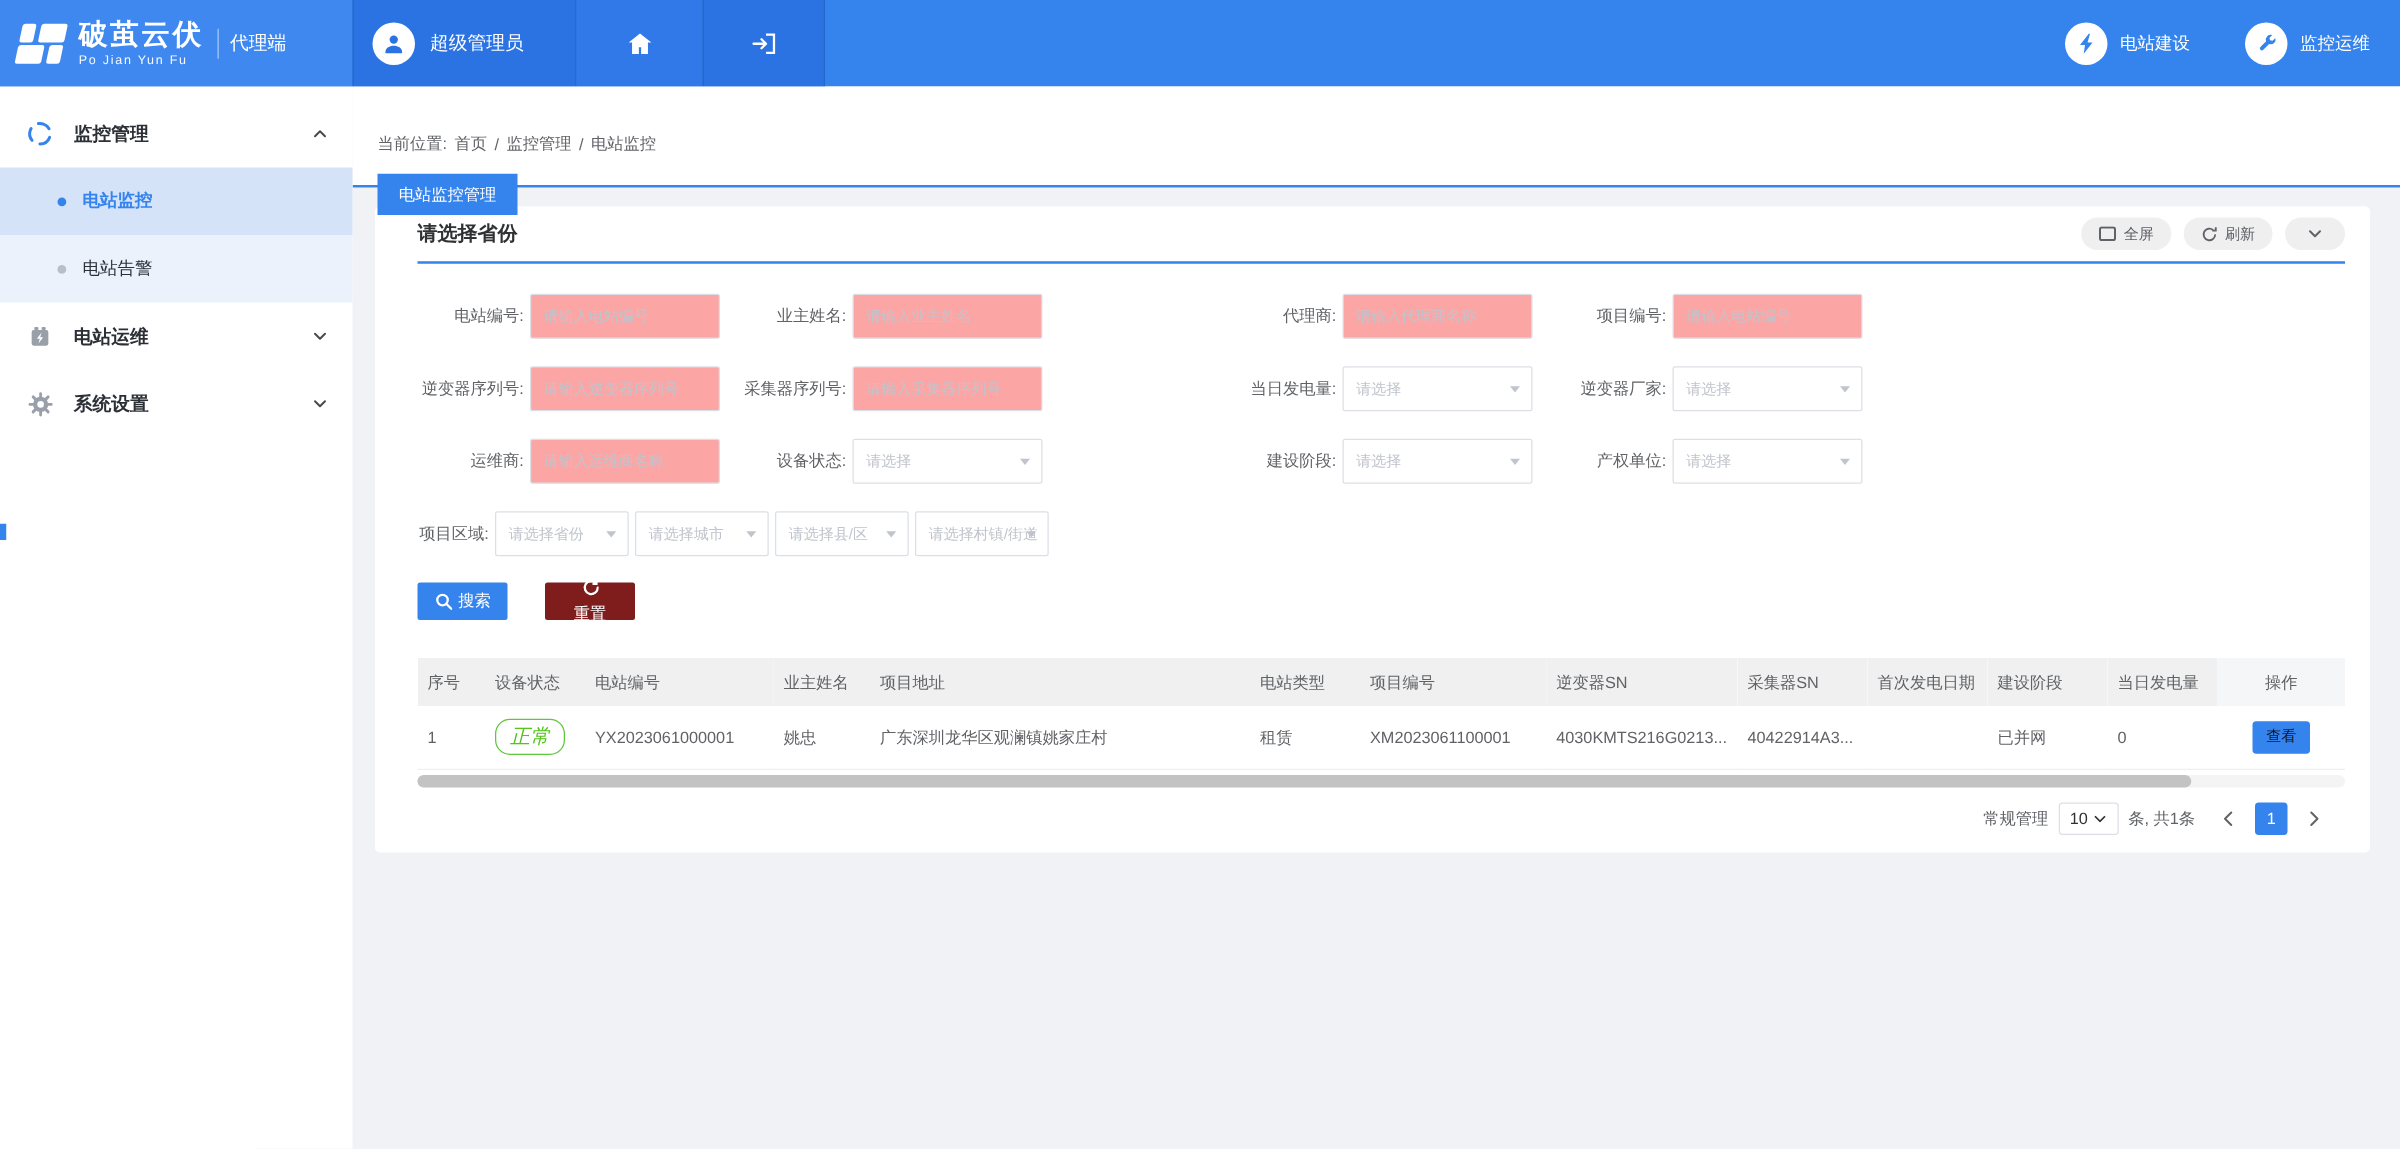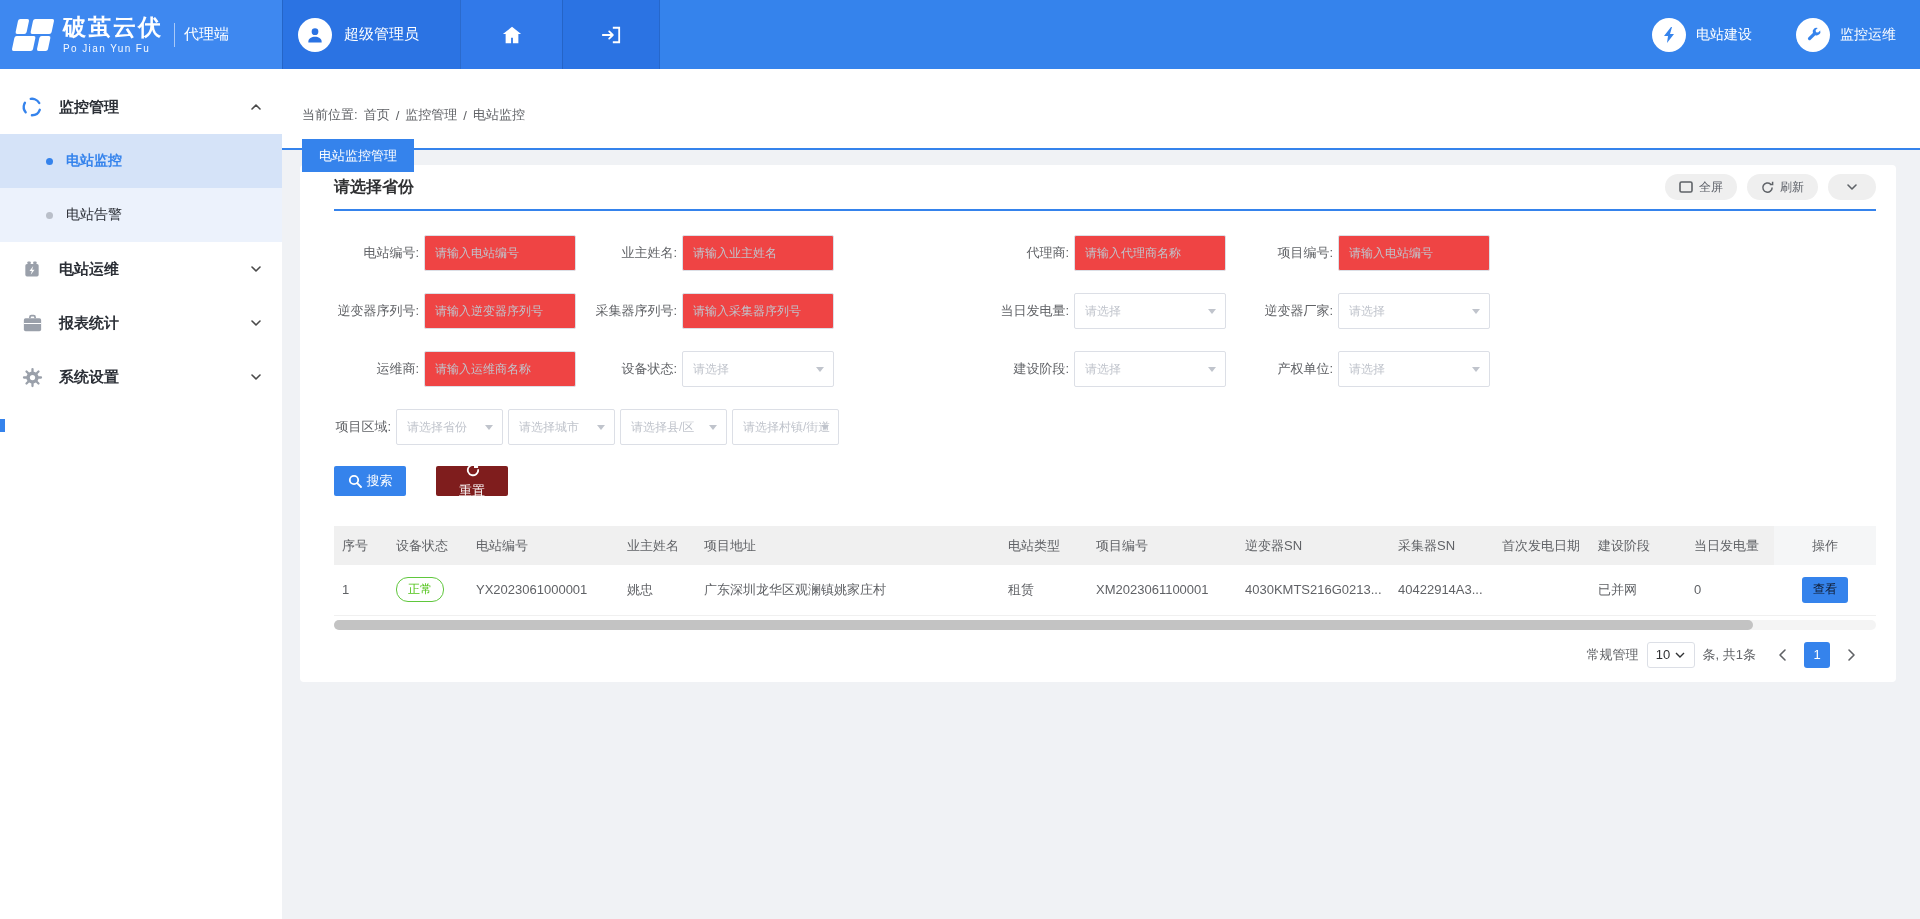--- a/index.html
+++ b/index.html
@@ -62,38 +62,38 @@
   
   .filters { padding-top: 24px; }
   .f-row { display: flex; height: 36px; margin-bottom: 22px; }
   .f-row:last-child { margin-bottom: 0; }
   .fg { display: flex; }
   .flabel { text-align: right; padding-right: 5px; font-size: 13px; color: #606266; line-height: 36px; white-space: nowrap; flex: none; }
   .c1 { width: 242px; } .c1 .flabel { width: 90px; }
   .c2 { width: 240px; margin-left: 18px; } .c2 .flabel { width: 88px; }
   .c3 { width: 240px; margin-left: 152px; } .c3 .flabel { width: 88px; }
   .c4 { width: 240px; margin-left: 24px; } .c4 .flabel { width: 88px; }
-  .tin { width: 152px; height: 36px; border: 1px solid #DCDFE6; border-radius: 2px; padding: 0 10px; font-size: 12px; color: #333; outline: none; font-family: inherit; background: #ef4444; }
+  .tin { width: 152px; height: 36px; border: 1px solid #DCDFE6; border-radius: 2px; padding: 0 10px; font-size: 12px; color: #333; outline: none; font-family: inherit; background: #fca5a5; }
   .tin::placeholder { color: #C0C4CC; }
   .sel { width: 152px; height: 36px; border: 1px solid #DCDFE6; border-radius: 2px; padding: 0 22px 0 10px; font-size: 12px; color: #C0C4CC; display: flex; align-items: center; position: relative; cursor: pointer; background: #fff; white-space: nowrap; overflow: hidden; }
   .caret { position: absolute; right: 9px; top: 50%; margin-top: -2.5px; width: 0; height: 0; border-left: 4.5px solid transparent; border-right: 4.5px solid transparent; border-top: 5.5px solid #C0C4CC; }
   .rlabel { width: 62px; padding-right: 5px; }
   .sel.region { width: 107px; margin-right: 5px; padding-right: 20px; }
   .btn-row { margin-top: 21px; display: flex; }
   .btn { width: 72px; height: 30px; border: none; border-radius: 2px; display: flex; align-items: center; justify-content: center; gap: 5px; font-size: 13px; color: #fff; cursor: pointer; font-family: inherit; }
   .btn-search { background: #3583EC; }
   .btn-reset { background: #7f1d1d; margin-left: 30px; flex-direction: column; }
   
   .table-wrap { margin-top: 30px; }
   table { width: 1542px; border-collapse: collapse; table-layout: fixed; }
   th { height: 39px; background: #F0F0F0; font-size: 13px; font-weight: 500; color: #606266; text-align: left; padding: 0 0 0 8px; white-space: nowrap; overflow: hidden; }
   td { height: 50px; font-size: 13px; color: #606266; padding: 0 0 0 8px; border-bottom: 1px solid #F0F0F0; white-space: nowrap; overflow: hidden; }
   th.op { background: #F5F6F7; text-align: center; padding: 0; box-shadow: -6px 0 8px -4px rgba(0,0,0,.15); }
   td.op { text-align: center; padding: 0; background: #fff; box-shadow: -6px 0 8px -4px rgba(0,0,0,.12); }
-  .status-pill { display: inline-block; padding: 3px 11px; border: 1px solid #5FC73C; color: #52C41A; border-radius: 12px; font-size: 12px; background: #fff; }
+  .status-pill { display: inline-block; padding: 3px 11px; border: 1px solid #5FC73C; color: #52C41A; border-radius: 12px; font-size: 16px; background: #fff; font-style: italic; }
   .view-btn { width: 46px; height: 26px; background: #3583EC; color: #0f172a; border: none; border-radius: 3px; font-size: 12px; cursor: pointer; font-family: inherit; }
   .hscroll { margin-top: 4px; height: 10px; border-radius: 5px; background: #F4F4F4; position: relative; width: 1542px; }
   .hscroll .thumb { position: absolute; left: 0; top: 0; height: 10px; width: 92%; border-radius: 5px; background: #C3C3C3; cursor: grab; }
   
   .pager { margin-top: 12px; display: flex; align-items: center; justify-content: flex-end; font-size: 13px; color: #606266; padding-right: 14px; }
   .psel { width: 48px; height: 26px; border: 1px solid #DCDFE6; border-radius: 3px; display: flex; align-items: center; justify-content: center; gap: 5px; margin: 0 8px; font-size: 13px; color: #303133; background: #fff; cursor: pointer; }
   .pArrow { width: 22px; height: 26px; display: flex; align-items: center; justify-content: center; cursor: pointer; background: none; border: none; }
   .pnum { width: 26px; height: 26px; background: #3583EC; color: #fff; border-radius: 3px; display: flex; align-items: center; justify-content: center; margin: 0 10px; font-size: 13px; cursor: pointer; }
   .ptotal { margin-right: 16px; }
 </style>
@@ -198,35 +198,20 @@
         </svg>
     </span>
     <span class="side-label">电站运维</span>
     <span class="side-chevron">
       <svg width="12" height="12" viewBox="0 0 12 12">
           <polyline points="2,4 6,8 10,4" fill="none" stroke="#4A4A4A" stroke-width="1.6" stroke-linecap="round" stroke-linejoin="round"></polyline>
         </svg>
     </span>
   </div>
 
-  <div class="side-item">
-    <span class="side-icon">
-      <svg width="21" height="19" viewBox="0 0 24 22">
-          <path d="M9 5V3.8C9 2.8 9.8 2 10.8 2h2.4c1 0 1.8.8 1.8 1.8V5" fill="none" stroke="#9AA0AA" stroke-width="2"></path>
-          <rect x="2" y="5" width="20" height="15" rx="2" fill="#9AA0AA"></rect>
-          <path d="M2 11h20" stroke="#fff" stroke-width="1.2"></path>
-        </svg>
-    </span>
-    <span class="side-label">报表统计</span>
-    <span class="side-chevron">
-      <svg width="12" height="12" viewBox="0 0 12 12">
-          <polyline points="2,4 6,8 10,4" fill="none" stroke="#4A4A4A" stroke-width="1.6" stroke-linecap="round" stroke-linejoin="round"></polyline>
-        </svg>
-    </span>
-  </div>
 
   <div class="side-item">
     <span class="side-icon">
       <svg width="21" height="21" viewBox="0 0 24 24">
           <g fill="#9AA0AA">
             <rect x="10.7" y="1" width="2.6" height="22" rx="1.3"></rect>
             <rect x="10.7" y="1" width="2.6" height="22" rx="1.3" transform="rotate(45 12 12)"></rect>
             <rect x="10.7" y="1" width="2.6" height="22" rx="1.3" transform="rotate(90 12 12)"></rect>
             <rect x="10.7" y="1" width="2.6" height="22" rx="1.3" transform="rotate(135 12 12)"></rect>
             <circle cx="12" cy="12" r="7"></circle>

